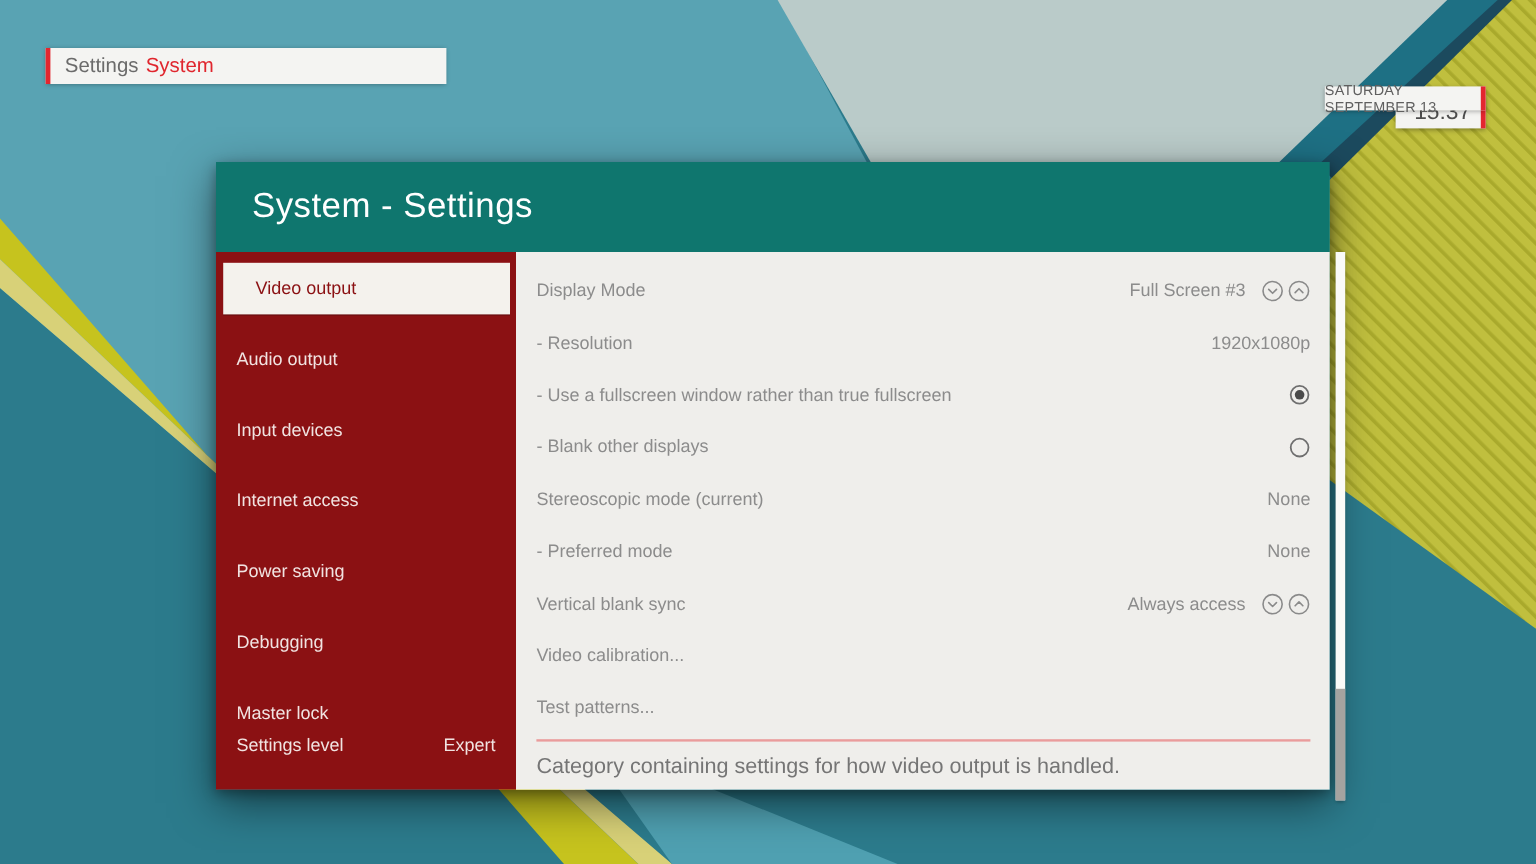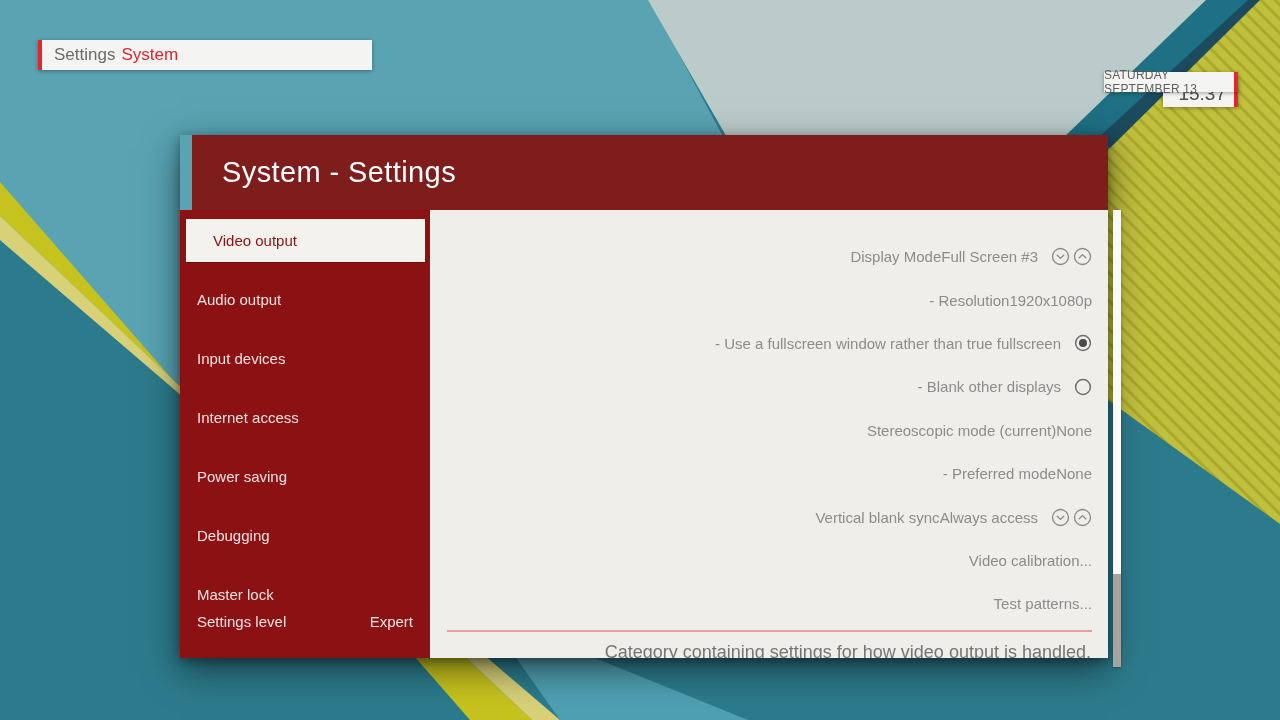--- a/index.html
+++ b/index.html
@@ -37,22 +37,22 @@
     font-size:12px; letter-spacing:.2px; color:#5F5F5F;
     box-shadow:0 1px 4px rgba(0,0,0,.35);
   }
 
   
   .dialog {
     position:absolute; left:180px; top:135px; width:928px; height:523px;
     box-shadow:0 12px 34px rgba(0,0,0,.5), 0 3px 10px rgba(0,0,0,.35);
   }
   .dialog-header {
-    height:75px; background:#7f1d1d;
-    display:flex; align-items:center; padding-left:30px; box-sizing:border-box;margin-left:12px;
+    height:75px; background:#0f766e;
+    display:flex; align-items:center; padding-left:30px; box-sizing:border-box;
   }
   .dialog-title { color:#FFFFFF; font-size:29px; font-weight:300; letter-spacing:.4px; }
   .dialog-body { display:flex; height:448px; }
 
   .sidebar {
     width:250px; background:#8B1113; position:relative;
     padding-top:9px; box-sizing:border-box; flex:none;
   }
   .sidebar-item {
     height:43px; display:flex; align-items:center;
@@ -64,21 +64,21 @@
     box-shadow:0 1px 0 rgba(0,0,0,.25);
   }
   .settings-level {
     position:absolute; left:17px; right:17px; bottom:28px;
     display:flex; justify-content:space-between;
     color:#F1E3E1; font-size:15px;
   }
 
   .content {
     flex:1; background:#EFEEEB; position:relative;
-    padding-top:25px; box-sizing:border-box; overflow:hidden;text-align:right;
+    padding-top:11px; box-sizing:border-box; overflow:hidden;
   }
   .setting-row {
     height:43.4px; display:flex; align-items:center;
     padding:0 16px 0 17px; font-size:15px; color:#8C8C8C; cursor:pointer;
   }
   .row-label { flex:1; white-space:nowrap; overflow:hidden; }
   .row-value { white-space:nowrap; }
   .spin-icons { display:flex; align-items:center; gap:3px; margin-left:13px; }
   .spin-icons svg { display:block; }
   .radio-wrap { margin-left:13px; display:flex; align-items:center; }

